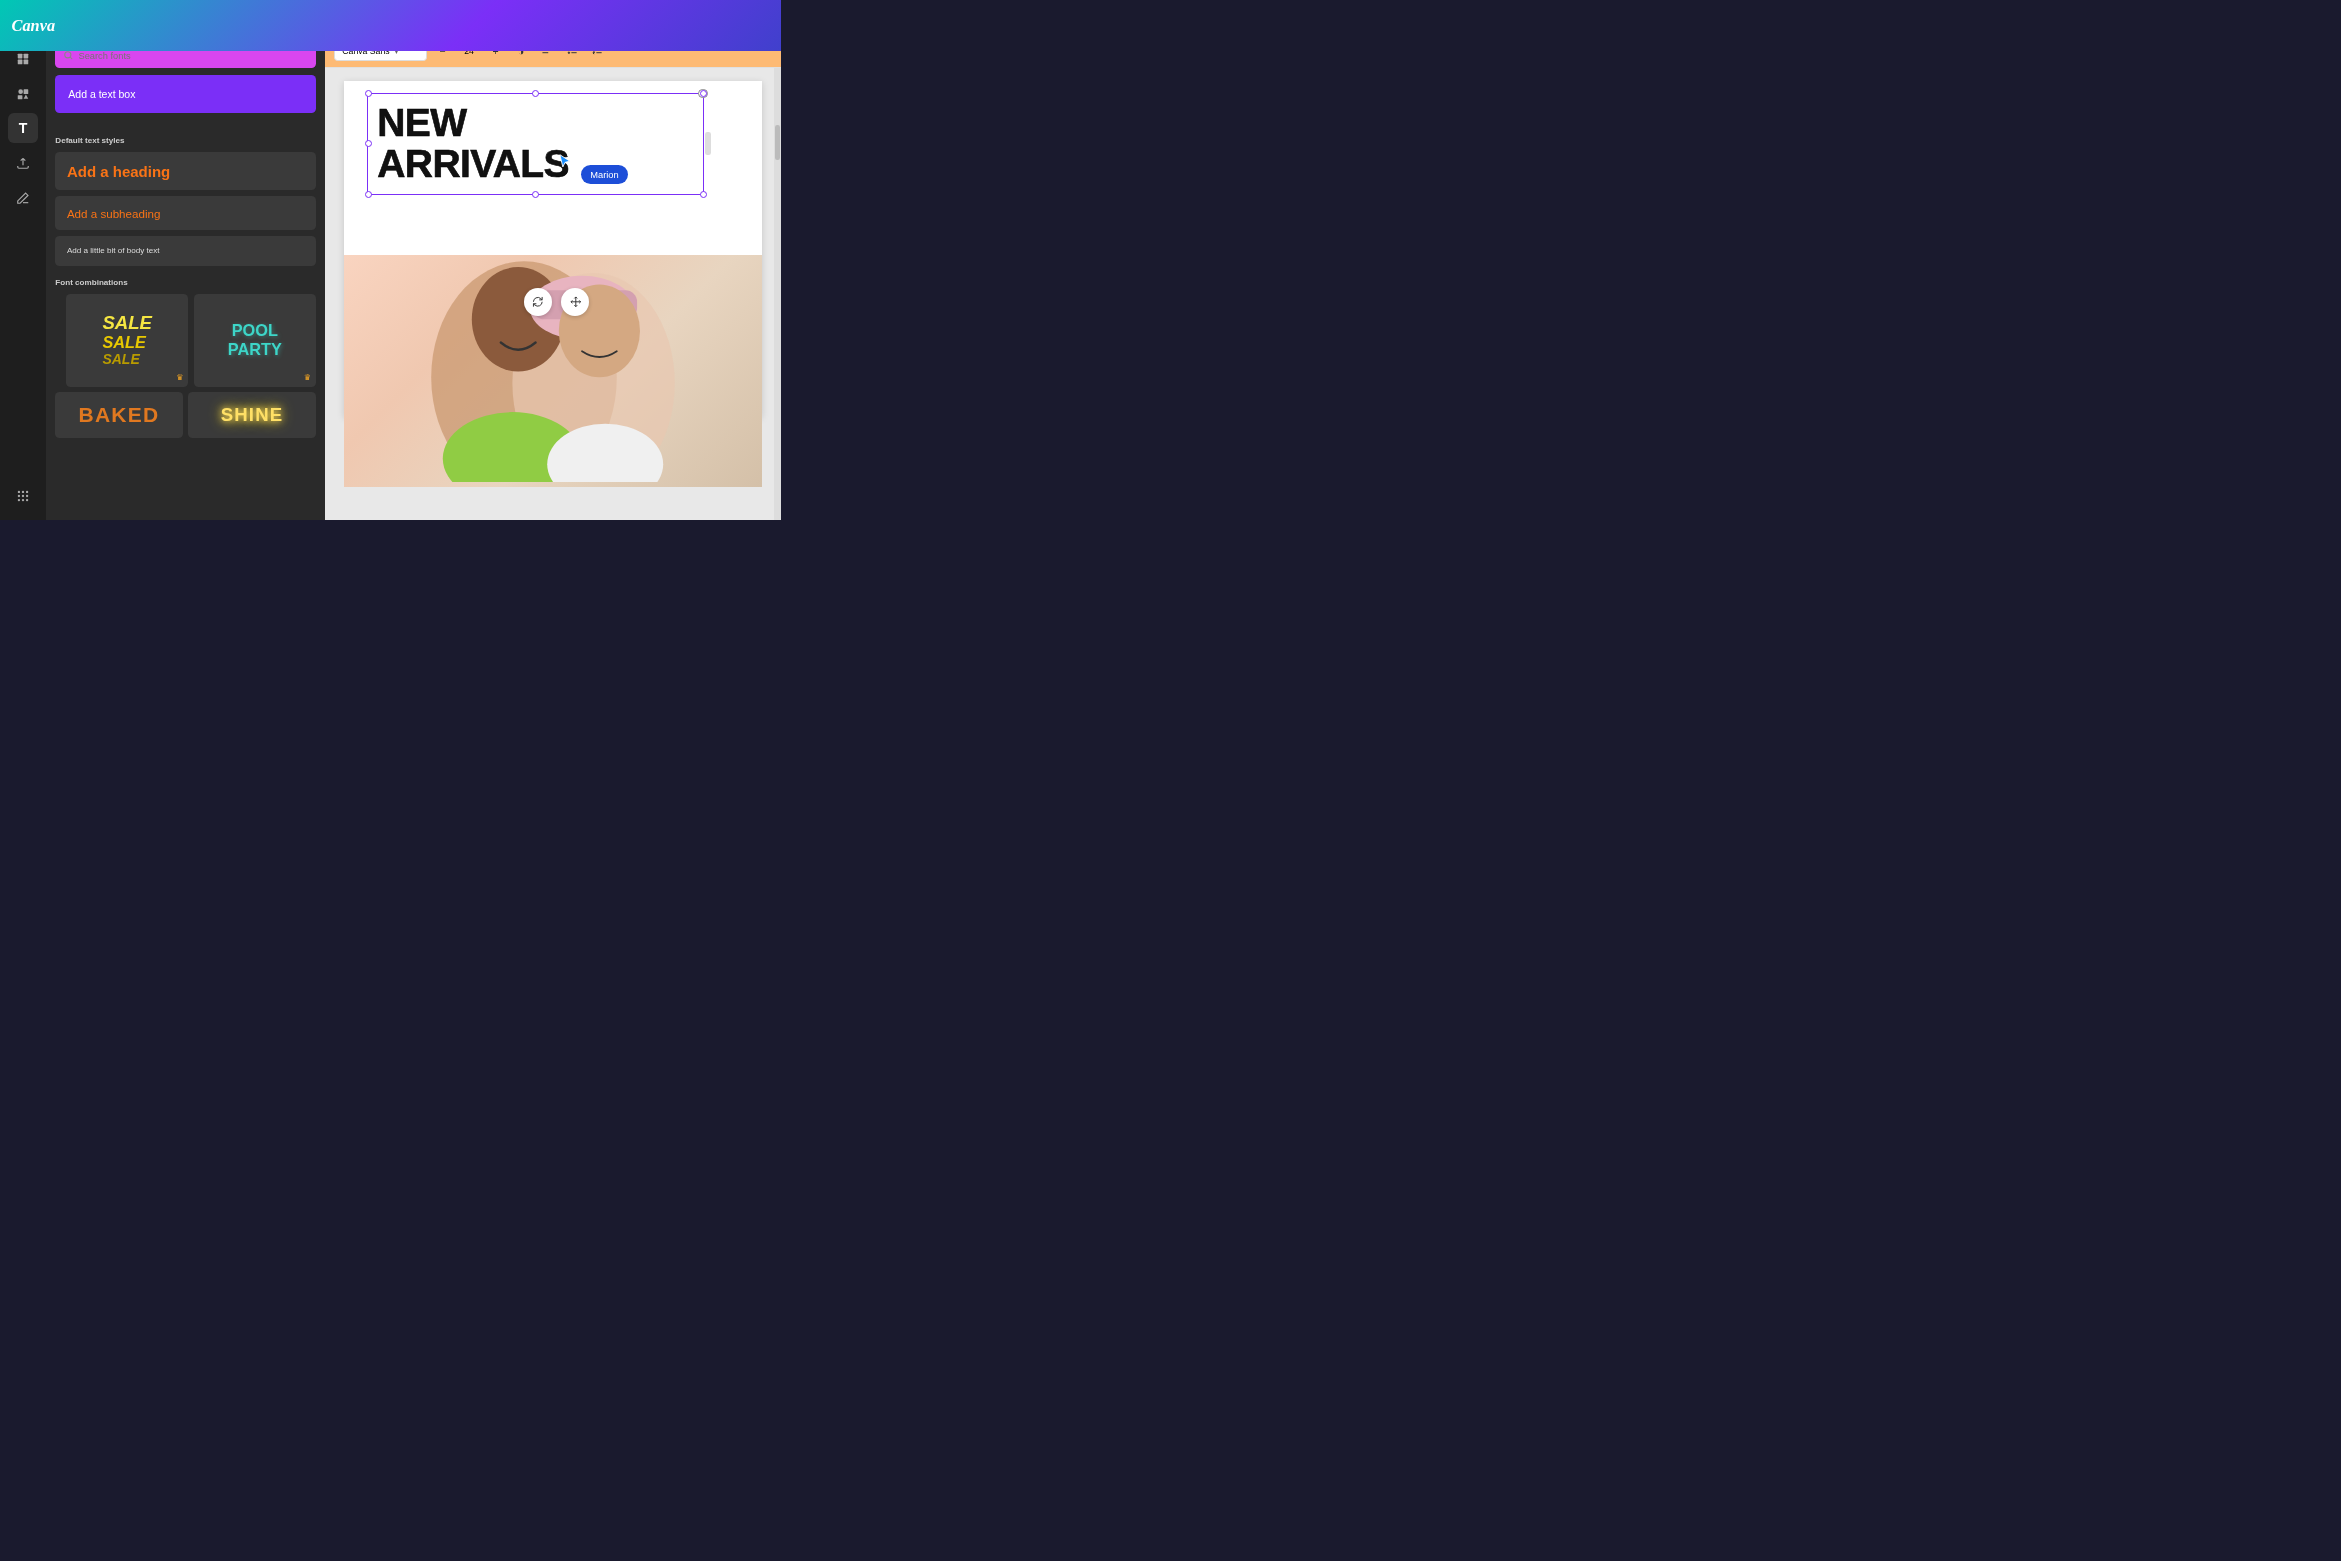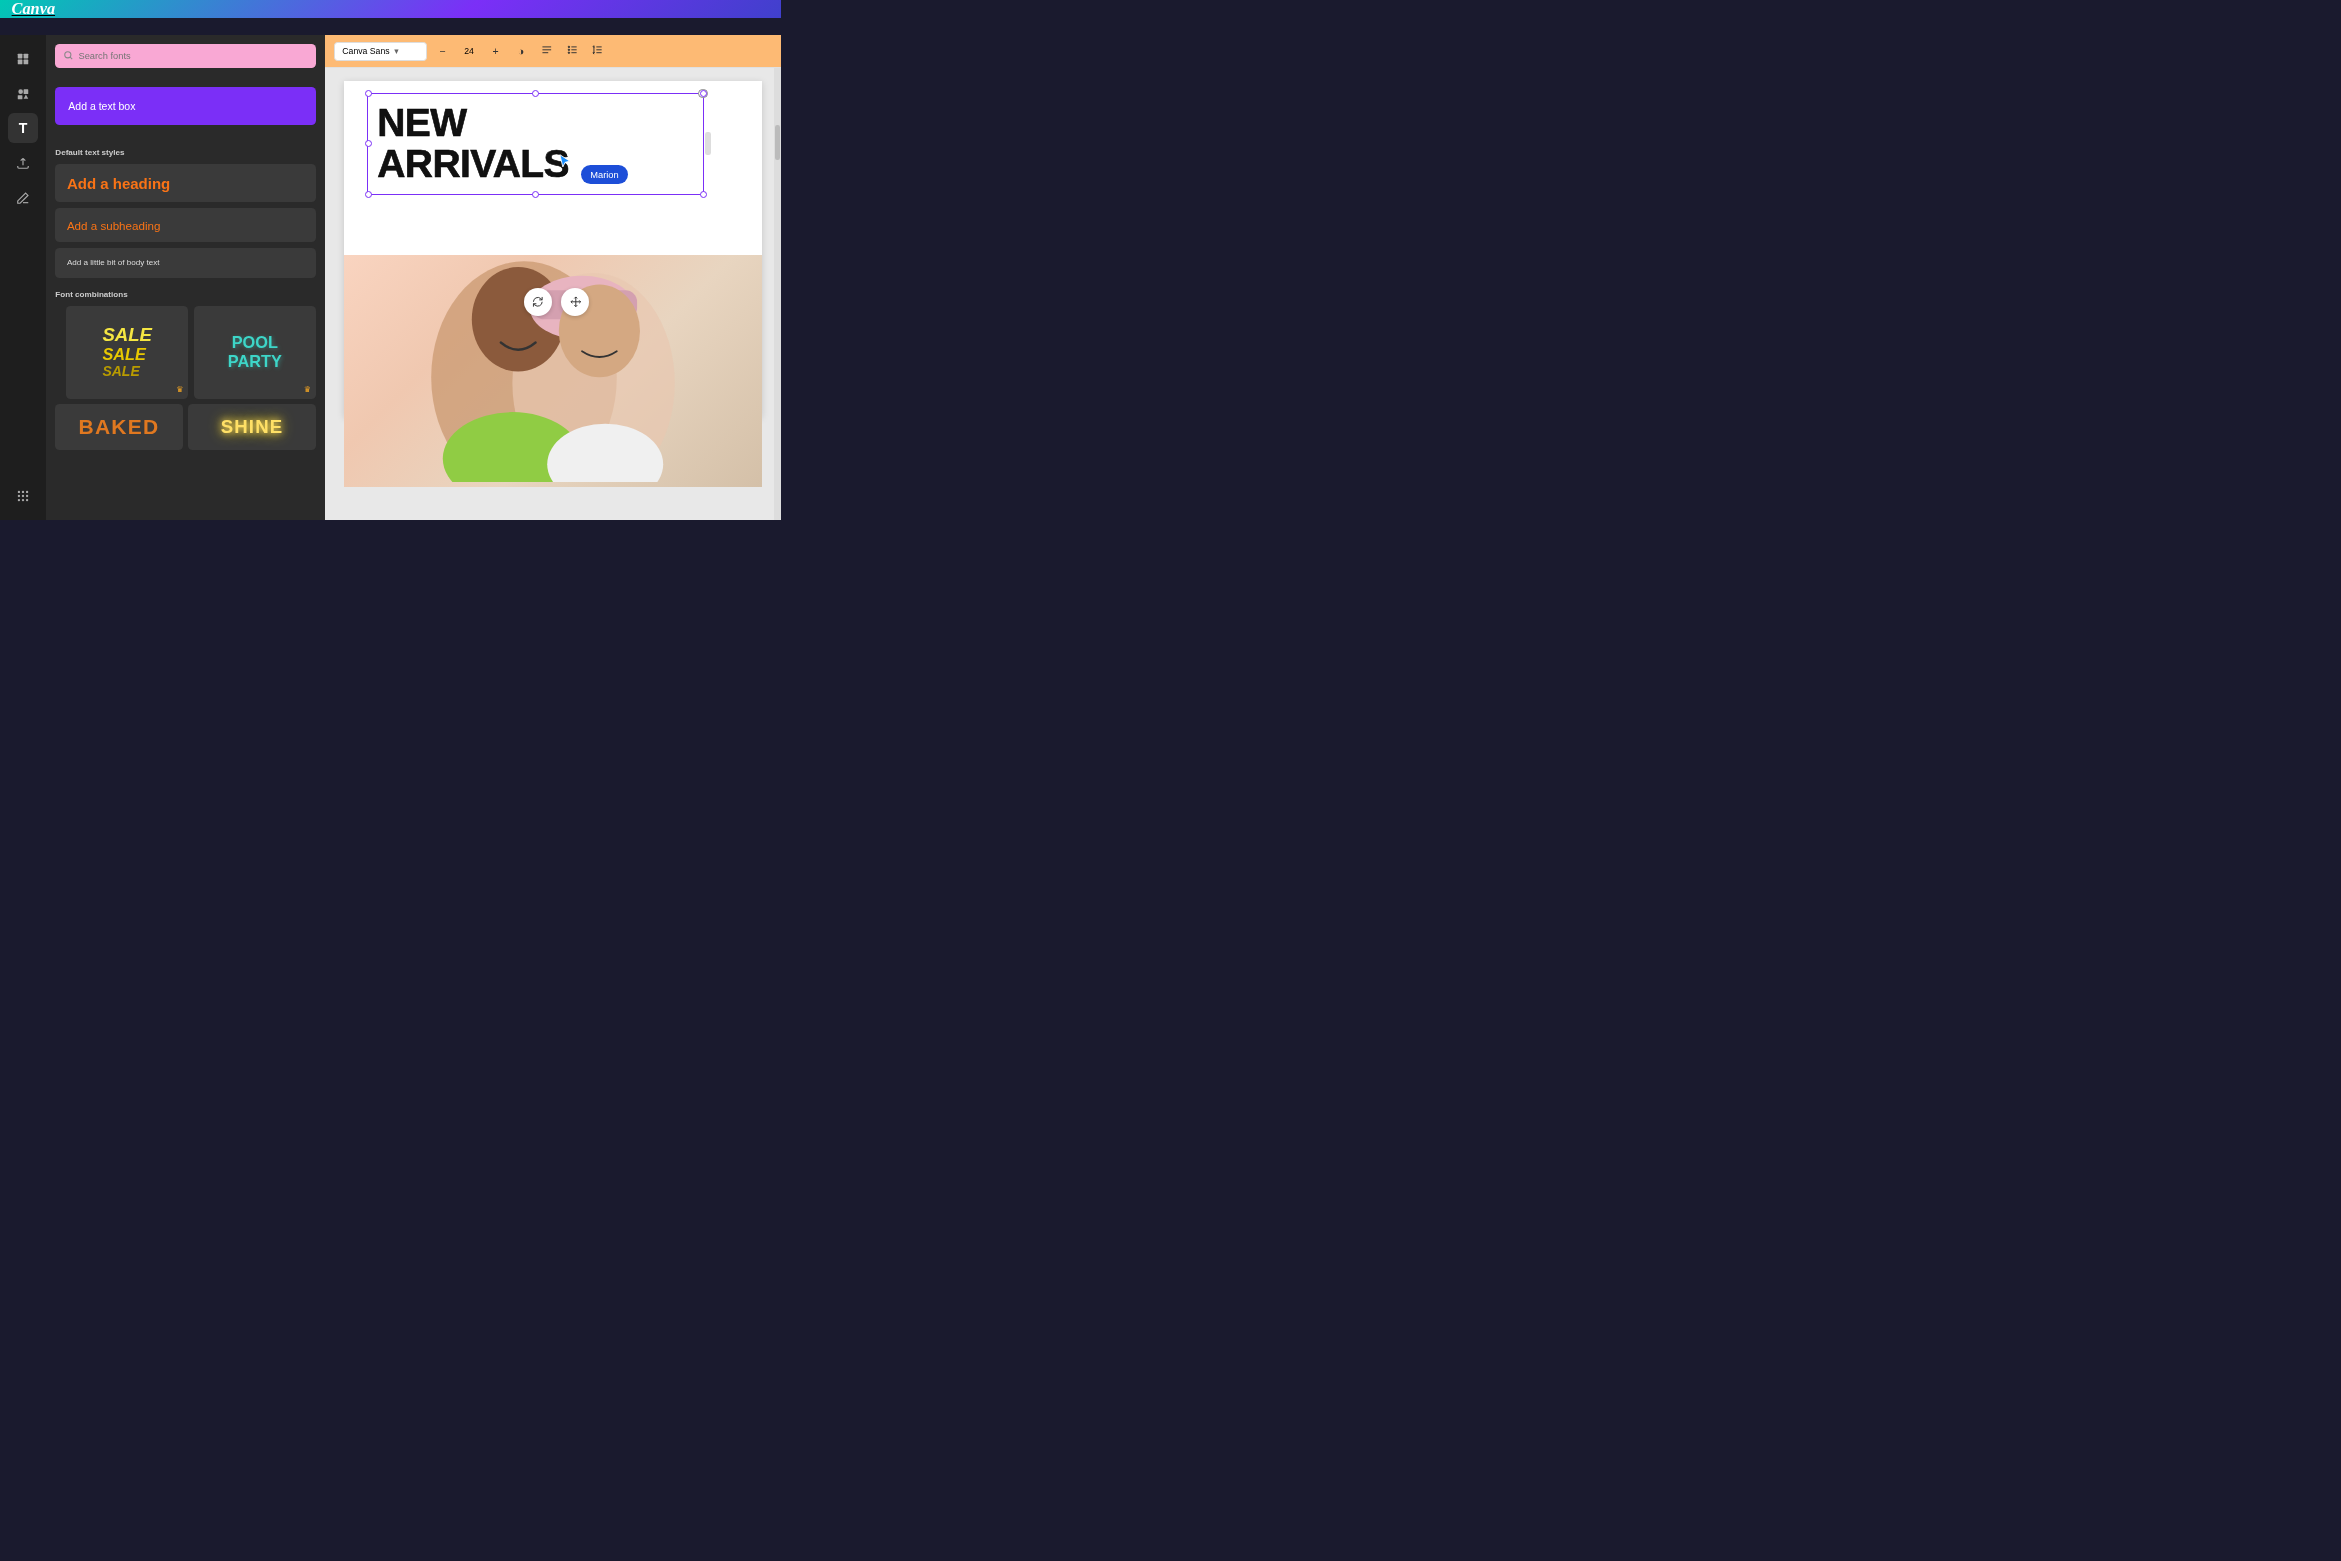--- a/index.html
+++ b/index.html
@@ -2,27 +2,26 @@
 <html style="font-size:9.3px"><head>
   <meta charset="utf-8">
   <style>
     * { margin: 0; padding: 0; box-sizing: border-box; }
     body { font-family: -apple-system, BlinkMacSystemFont, 'Segoe UI', sans-serif; background: #1a1a2e; width: 781px; height: 520px; overflow: hidden; position: relative; }
 
     
     .header {
       position: absolute;
       top: 0; left: 0; right: 0;
-      height: 18px;
+      height: 51px;
       background: linear-gradient(135deg, #00c8b4 0%, #7b2ff7 60%, #4040cc 100%);
       display: flex;
       align-items: center;
       padding: 0 11.6px;
       z-index: 100;
-      text-decoration: underline;
     }
     .canva-logo {
       font-family: 'Georgia', serif;
       font-size: 16.3px;
       font-weight: bold;
       color: white;
       font-style: italic;
     }
 
     
@@ -60,26 +59,26 @@
       position: absolute;
       top: 35px; left: 46px;
       width: 279px;
       height: calc(100% - 35px);
       background: #2a2a2a;
       padding: 9.3px;
       overflow-y: auto;
       z-index: 40;
     }
     .search-bar {
-      background: #f9a8d4;
+      background: #d946ef;
       border-radius: 4.6px;
       display: flex;
       align-items: center;
       padding: 5.8px 8.1px;
-      margin-bottom: 19px;
+      margin-bottom: 7px;
     }
     .search-bar input {
       border: none;
       outline: none;
       font-size: 9.3px;
       width: 100%;
       background: transparent;
     }
     .search-icon {
       color: #888;

